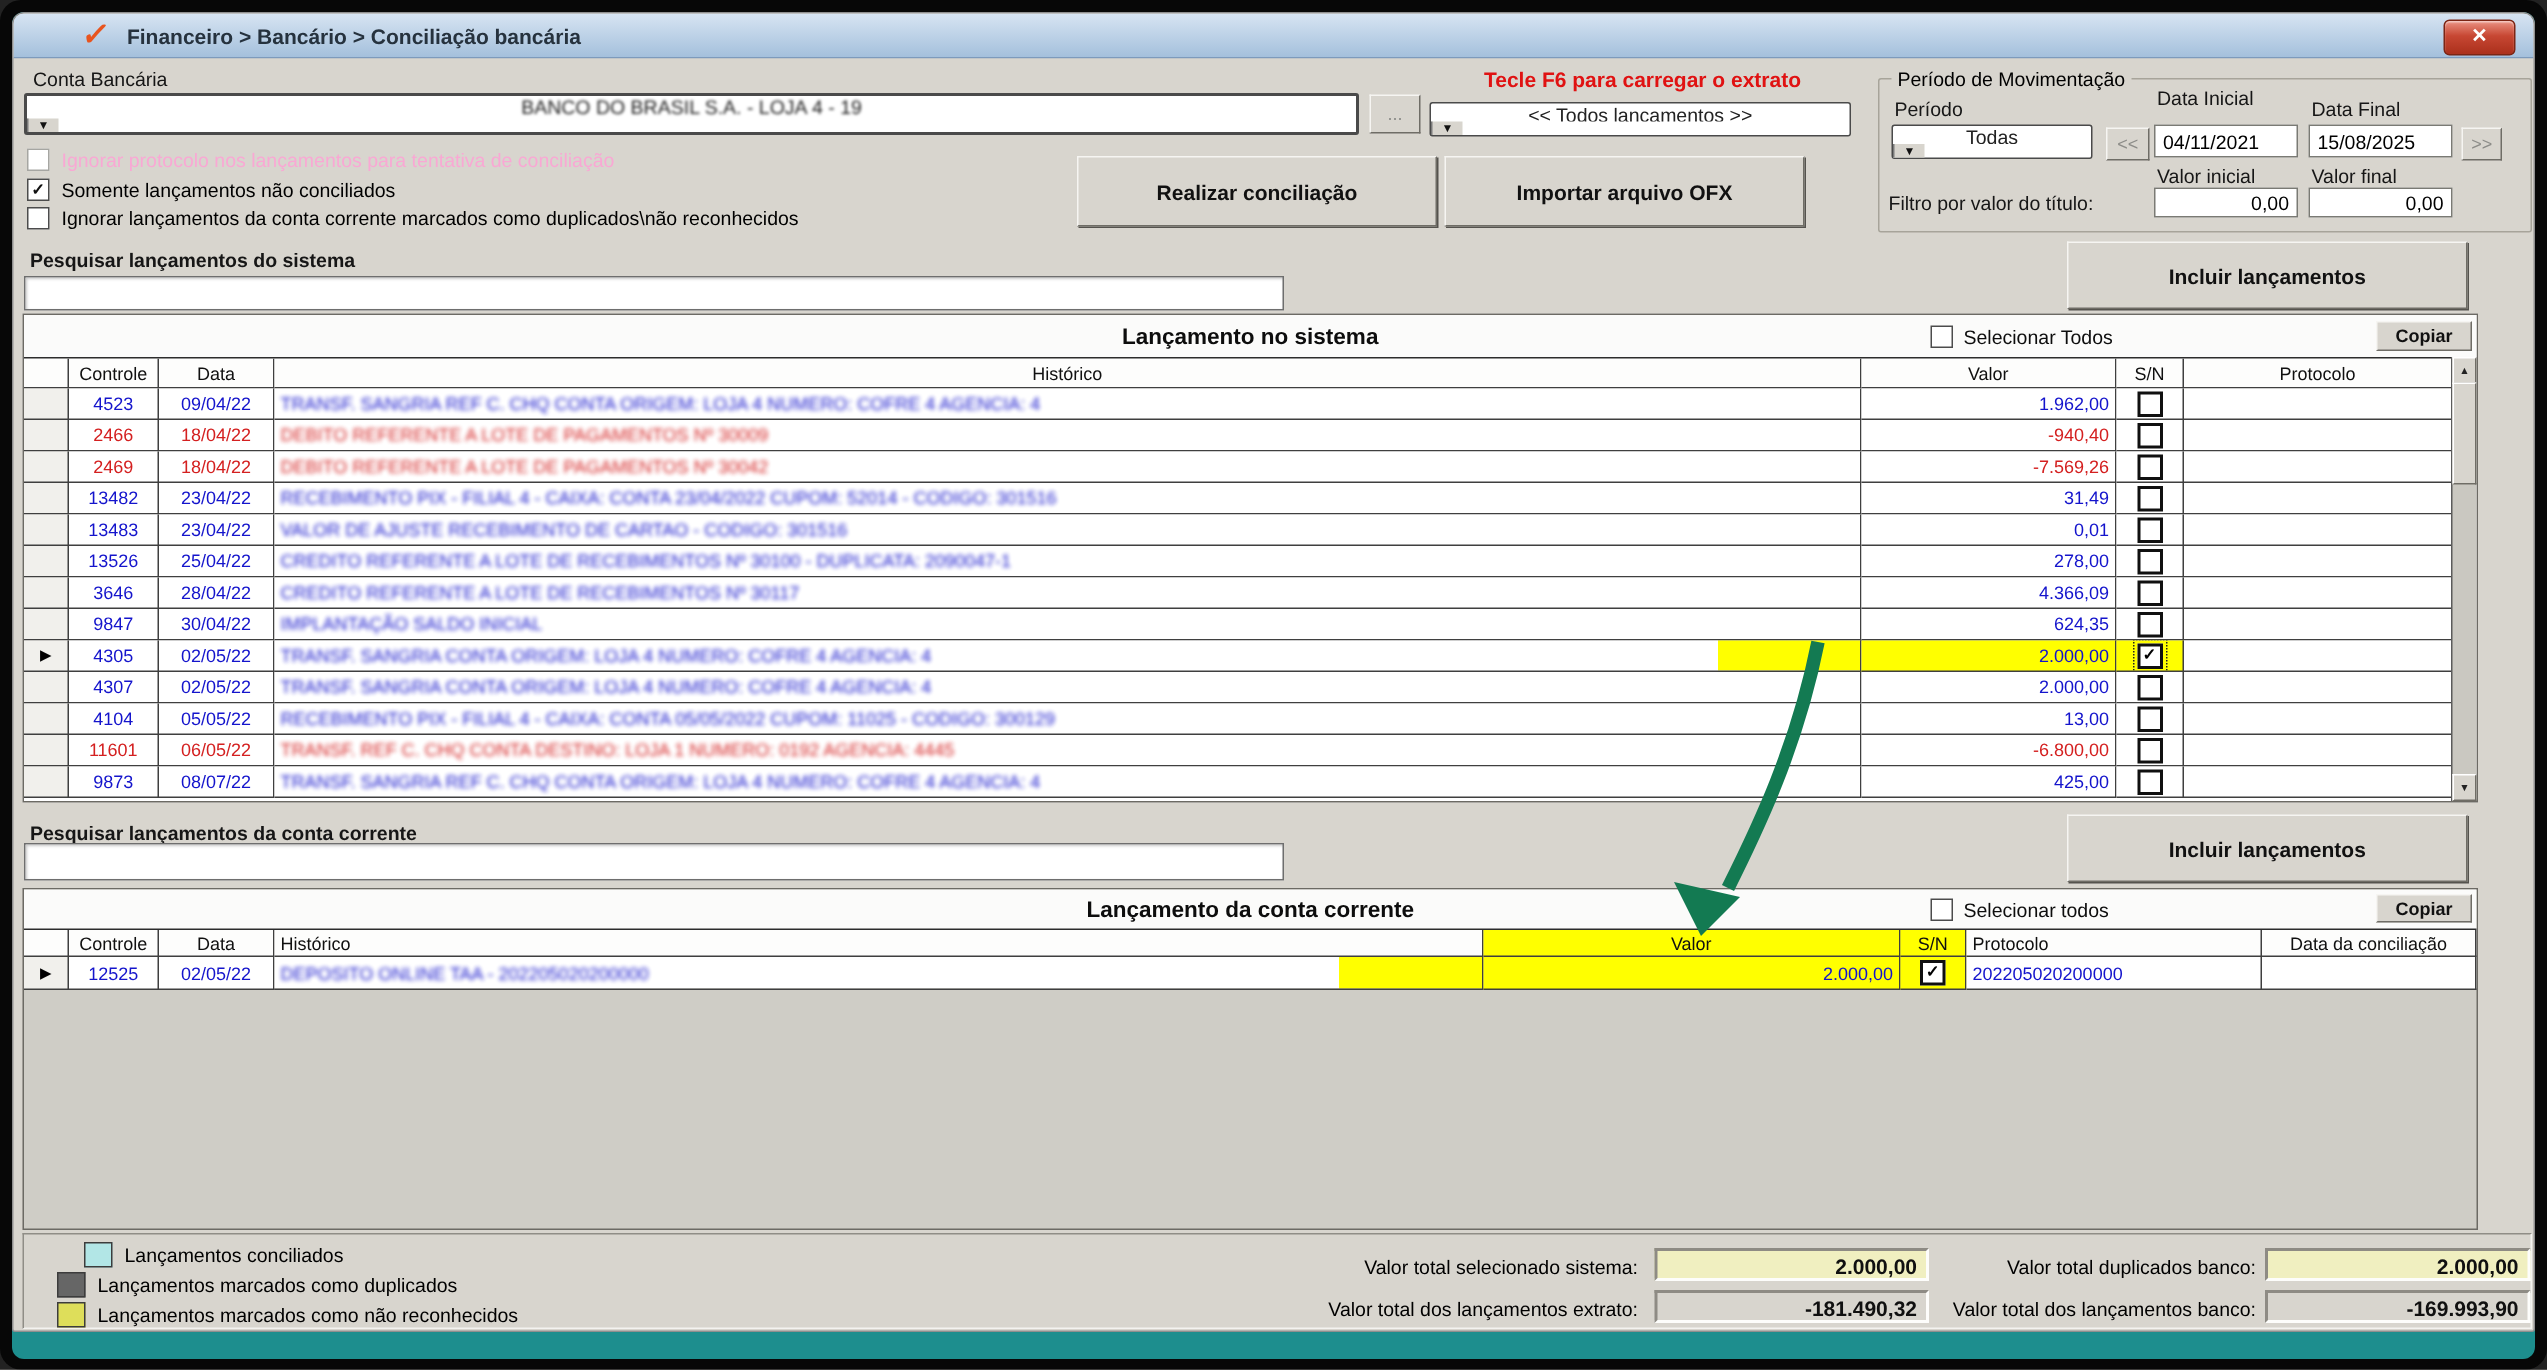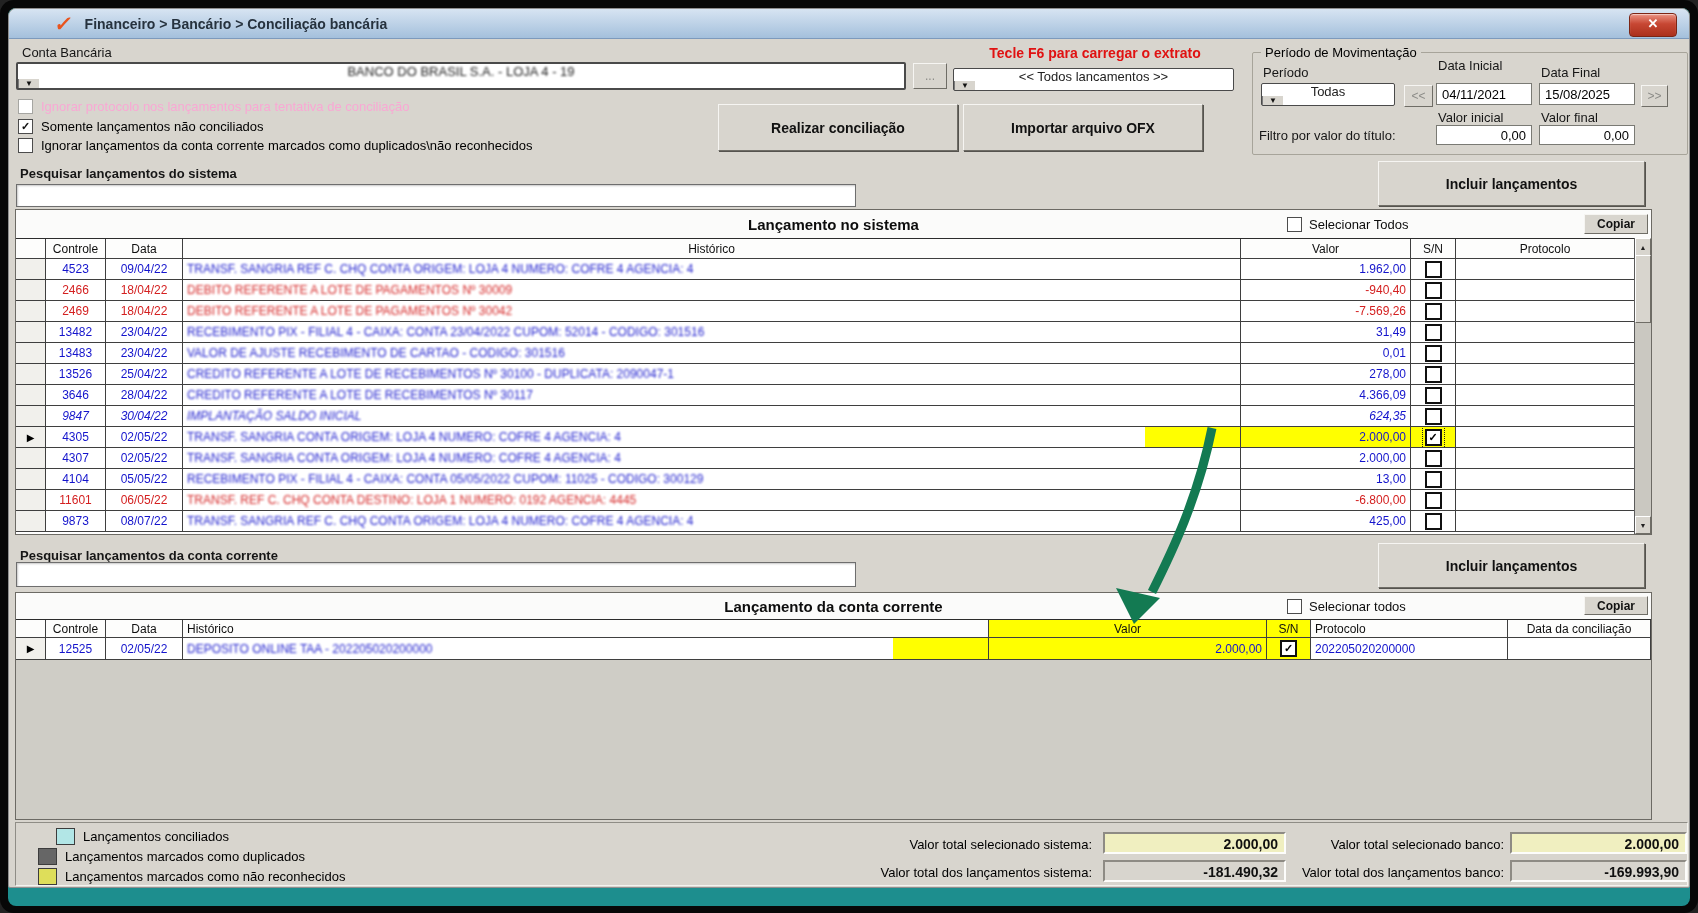--- a/index.html
+++ b/index.html
@@ -228,21 +228,21 @@
           <div class="cell center blue" style="width: 77px;">28/04/22</div>
           <div class="cell left blue" style="width: 1058px;">
             <span class="redacted">CREDITO REFERENTE A LOTE DE RECEBIMENTOS Nº 30117</span>
           </div>
           <div class="cell right blue" style="width: 170px;">4.366,09</div>
           <div class="cell" style="width: 45px;">
             <span class="gridcb"></span>
           </div>
           <div class="cell left" style="width: 179px;"></div>
         </div>
-        <div class="grow" style="height: 21px; font-style: italic;">
+        <div class="grow" style="height: 21px;">
           <div class="cell selcell" style="width: 30px;"></div>
           <div class="cell center blue" style="width: 60px;">9847</div>
           <div class="cell center blue" style="width: 77px;">30/04/22</div>
           <div class="cell left blue" style="width: 1058px;">
             <span class="redacted">IMPLANTAÇÃO SALDO INICIAL</span>
           </div>
           <div class="cell right blue" style="width: 170px;">624,35</div>
           <div class="cell" style="width: 45px;">
             <span class="gridcb"></span>
           </div>
@@ -373,23 +373,23 @@
           <span class="llbl">Lançamentos marcados como duplicados</span>
         </div>
         <div class="legend-item" style="left: 22px; top: 45px;">
           <span class="swatch" style="background: rgb(222, 222, 90);"></span>
           <span class="llbl">Lançamentos marcados como não reconhecidos</span>
         </div>
       </div>
   </div>
   <div class="abs tlabel" style="left:870px;top:837px;width:222px;">Valor total selecionado sistema:</div>
   <div class="abs tfield yellowish" style="left:1103px;top:832px;width:183px;height:22px;">2.000,00</div>
-  <div class="abs tlabel" style="left:855px;top:865px;width:237px;">Valor total dos lançamentos sistema:</div>
+  <div class="abs tlabel" style="left:855px;top:865px;width:237px;">Valor total dos lançamentos extrato:</div>
   <div class="abs tfield grayish" style="left:1103px;top:860px;width:183px;height:22px;">-181.490,32</div>
-  <div class="abs tlabel" style="left:1292px;top:837px;width:212px;">Valor total selecionado banco:</div>
+  <div class="abs tlabel" style="left:1292px;top:837px;width:212px;">Valor total duplicados banco:</div>
   <div class="abs tfield yellowish" style="left:1510px;top:832px;width:177px;height:22px;">2.000,00</div>
   <div class="abs tlabel" style="left:1282px;top:865px;width:222px;">Valor total dos lançamentos banco:</div>
   <div class="abs tfield grayish" style="left:1510px;top:860px;width:177px;height:22px;">-169.993,90</div>
 
   <svg class="abs" style="left:0;top:0;width:1698px;height:913px;pointer-events:none;z-index:50;">
     <path d="M1212 428 C1198 498 1172 552 1152 592" stroke="#137a52" stroke-width="9" fill="none"></path>
     <polygon points="1134,624 1116,588 1160,598" fill="#137a52"></polygon>
   </svg>
 </div>
 

